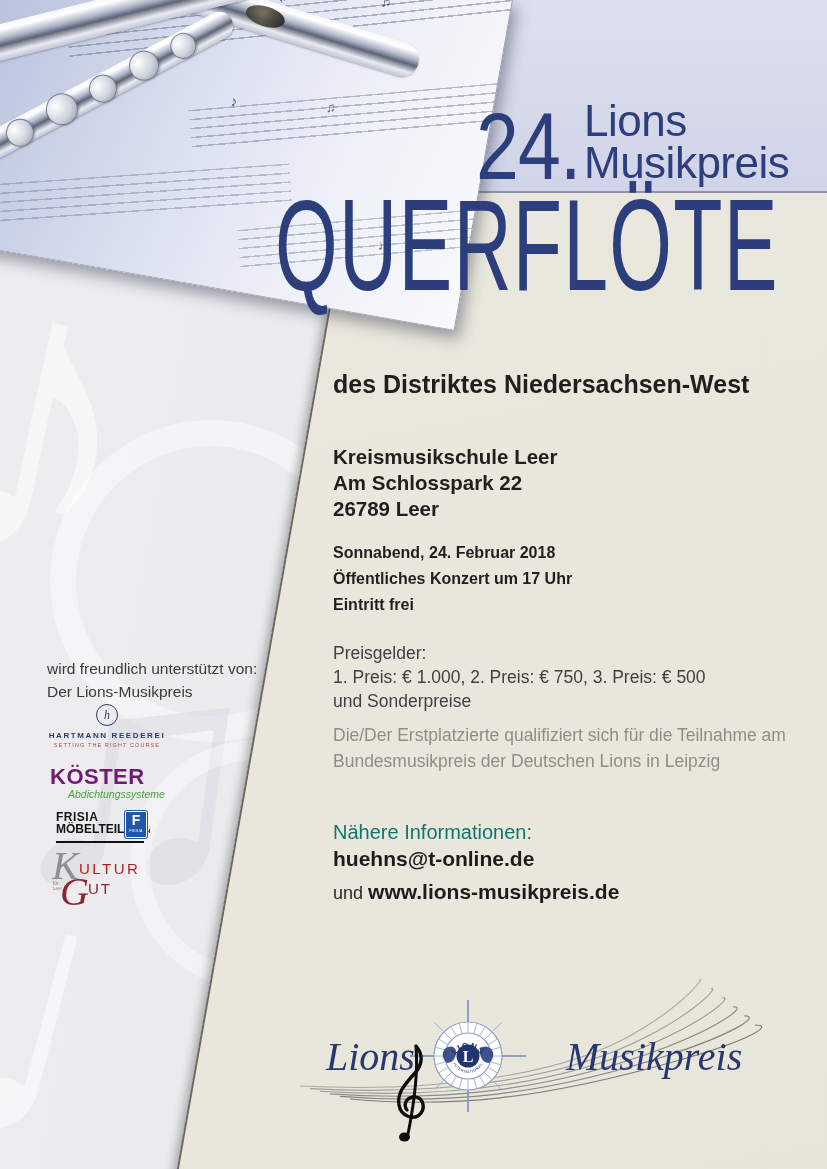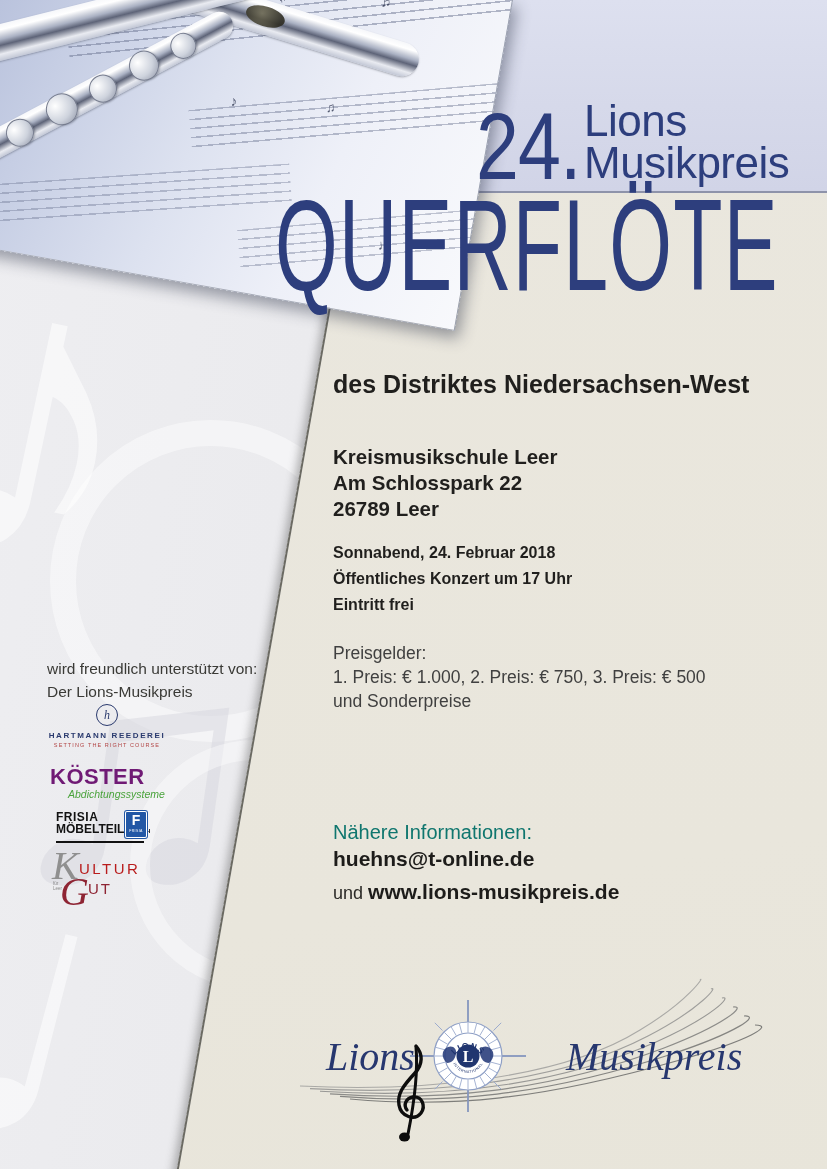--- a/index.html
+++ b/index.html
@@ -159,20 +159,24 @@
   </div>
   <div class="txt event">
     <div>Sonnabend, 24. Februar 2018</div>
     <div>Öffentliches Konzert um 17 Uhr</div>
     <div>Eintritt frei</div>
   </div>
   <div class="txt prizes">
     <div>Preisgelder:</div>
     <div>1. Preis: € 1.000, 2. Preis: € 750, 3. Preis: € 500</div>
     <div>und Sonderpreise</div>
+  </div>
+  <div class="txt qualif">
+    <div>Die/Der Erstplatzierte qualifiziert sich für die Teilnahme am</div>
+    <div>Bundesmusikpreis der Deutschen Lions in Leipzig</div>
   </div>
   <div class="txt infolabel">Nähere Informationen:</div>
   <div class="txt email">huehns@t-online.de</div>
   <div class="txt urlline">
     <span>und</span>
     <b>www.lions-musikpreis.de</b>
   </div>
 
   <div class="support">
     <div>wird freundlich unterstützt von:</div>

